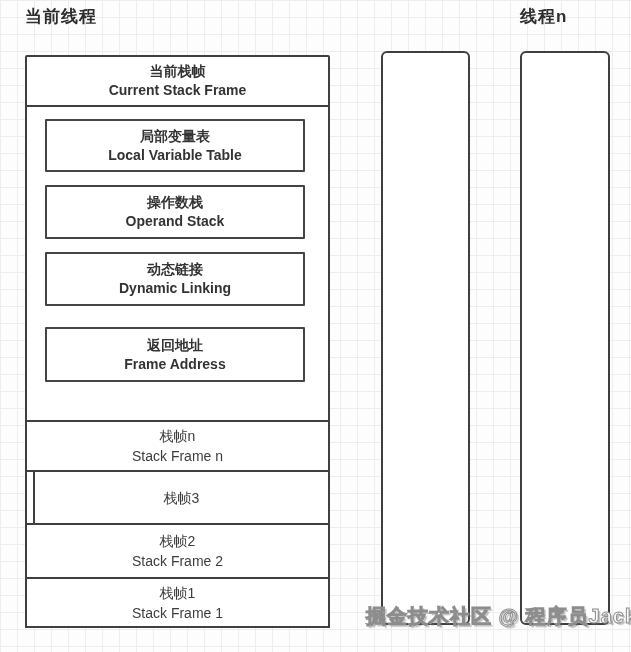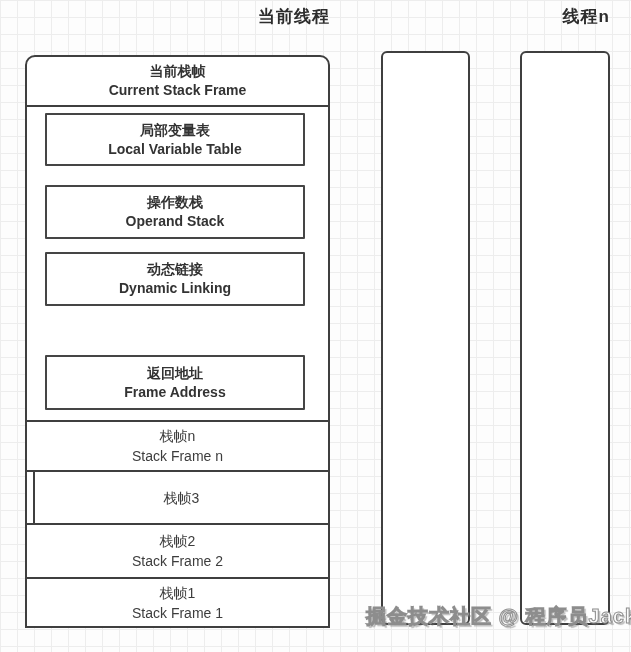--- a/index.html
+++ b/index.html
@@ -11,50 +11,50 @@
   .canvas {
     position:relative; width:631px; height:652px;
     background-color:#fdfdfd;
     background-image:
       linear-gradient(#ededed 1px, transparent 1px),
       linear-gradient(90deg, #ededed 1px, transparent 1px);
     background-size:17px 17px;
     overflow:hidden;
   }
   .col-title {
-    position:absolute; top:5px; text-align:right;
+    position:absolute; top:5px; text-align:left;
     font-size:17px; font-weight:bold; color:#2d2d2d;
     letter-spacing:1px;
   }
   #title-1 { left:25px;  width:305px; }
   #title-2 { left:381px; width:89px;  }
   #title-3 { left:520px; width:90px;  }
 
   .main-col {
     position:absolute; left:25px; top:55px; width:305px; height:573px;
-    border:2px solid #3f3f3f; background:#ffffff; border-radius:10px;
+    border:2px solid #3f3f3f; background:#ffffff; border-radius:2px;
   }
   .header-row {
     position:absolute; top:0; left:0; right:0; height:50px;
     border-bottom:2px solid #3f3f3f;
     display:flex; flex-direction:column; justify-content:center; align-items:center;
   }
   .header-row .zh, .header-row .en,
   .inner-box .zh, .inner-box .en {
     font-size:14px; font-weight:bold; color:#333333; line-height:19px;
   }
   .inner-box {
     position:absolute; left:18px; width:260px;
     border:2px solid #454545; background:#ffffff; border-radius:1px;
     display:flex; flex-direction:column; justify-content:center; align-items:center;
   }
-  #inner-0 { top:56px;  height:53px; }
+  #inner-0 { top:62px;  height:53px; }
   #inner-1 { top:128px; height:54px; }
   #inner-2 { top:195px; height:54px; }
-  #inner-3 { top:270px; height:55px;margin-top:28px; }
+  #inner-3 { top:270px; height:55px; }
 
   .frame-row {
     position:absolute; left:-2px; right:-2px;
     border:2px solid #3f3f3f; background:#ffffff;
     display:flex; flex-direction:column; justify-content:center; align-items:center;
   }
   .frame-row .zh, .frame-row .en {
     font-size:14px; font-weight:normal; color:#3d3d3d; line-height:20px;
   }
   #frame-0 { top:363px; height:52px; }

